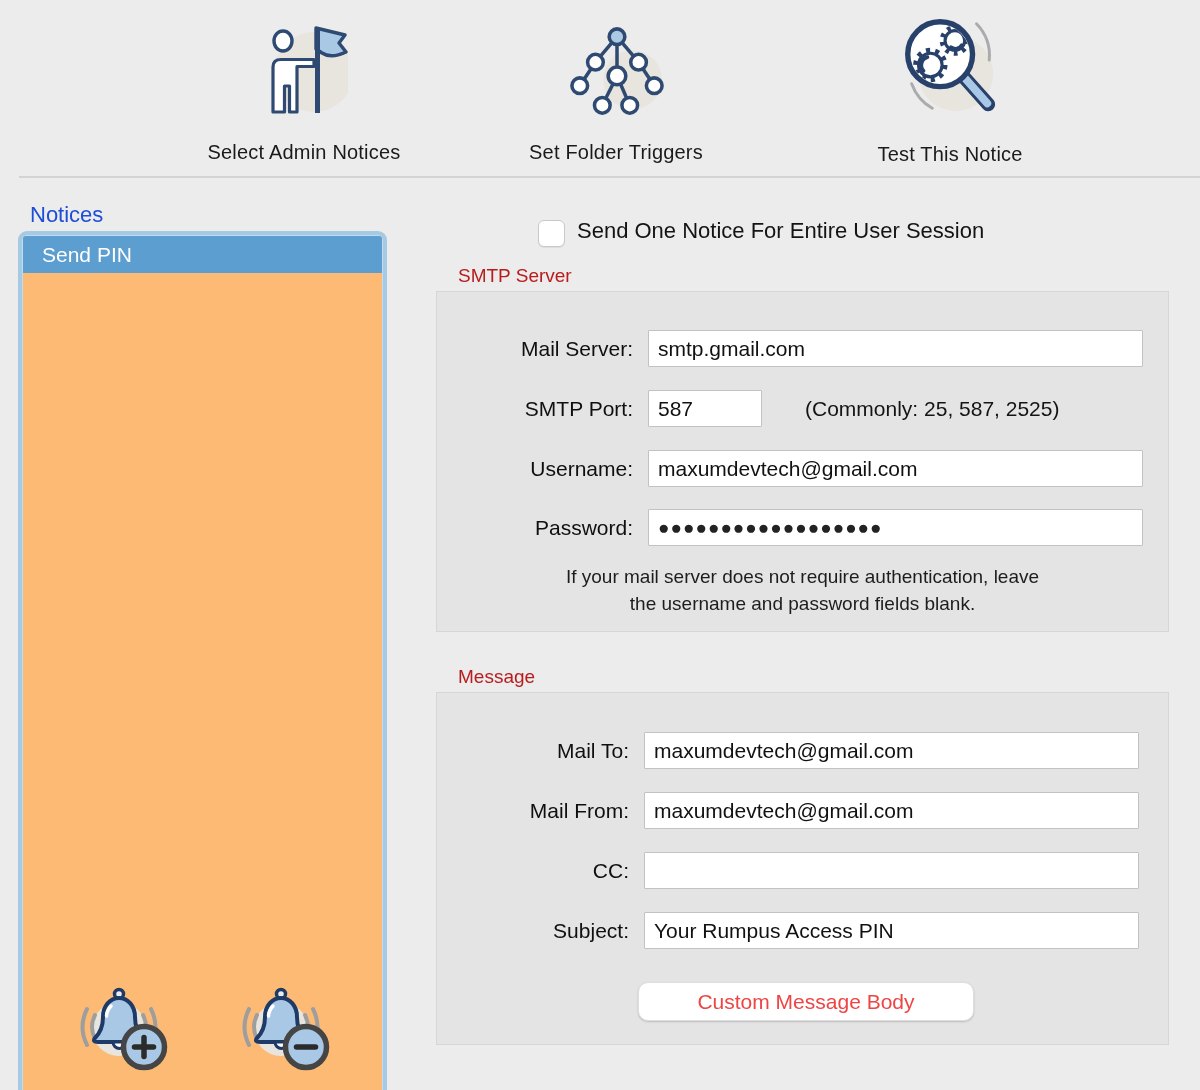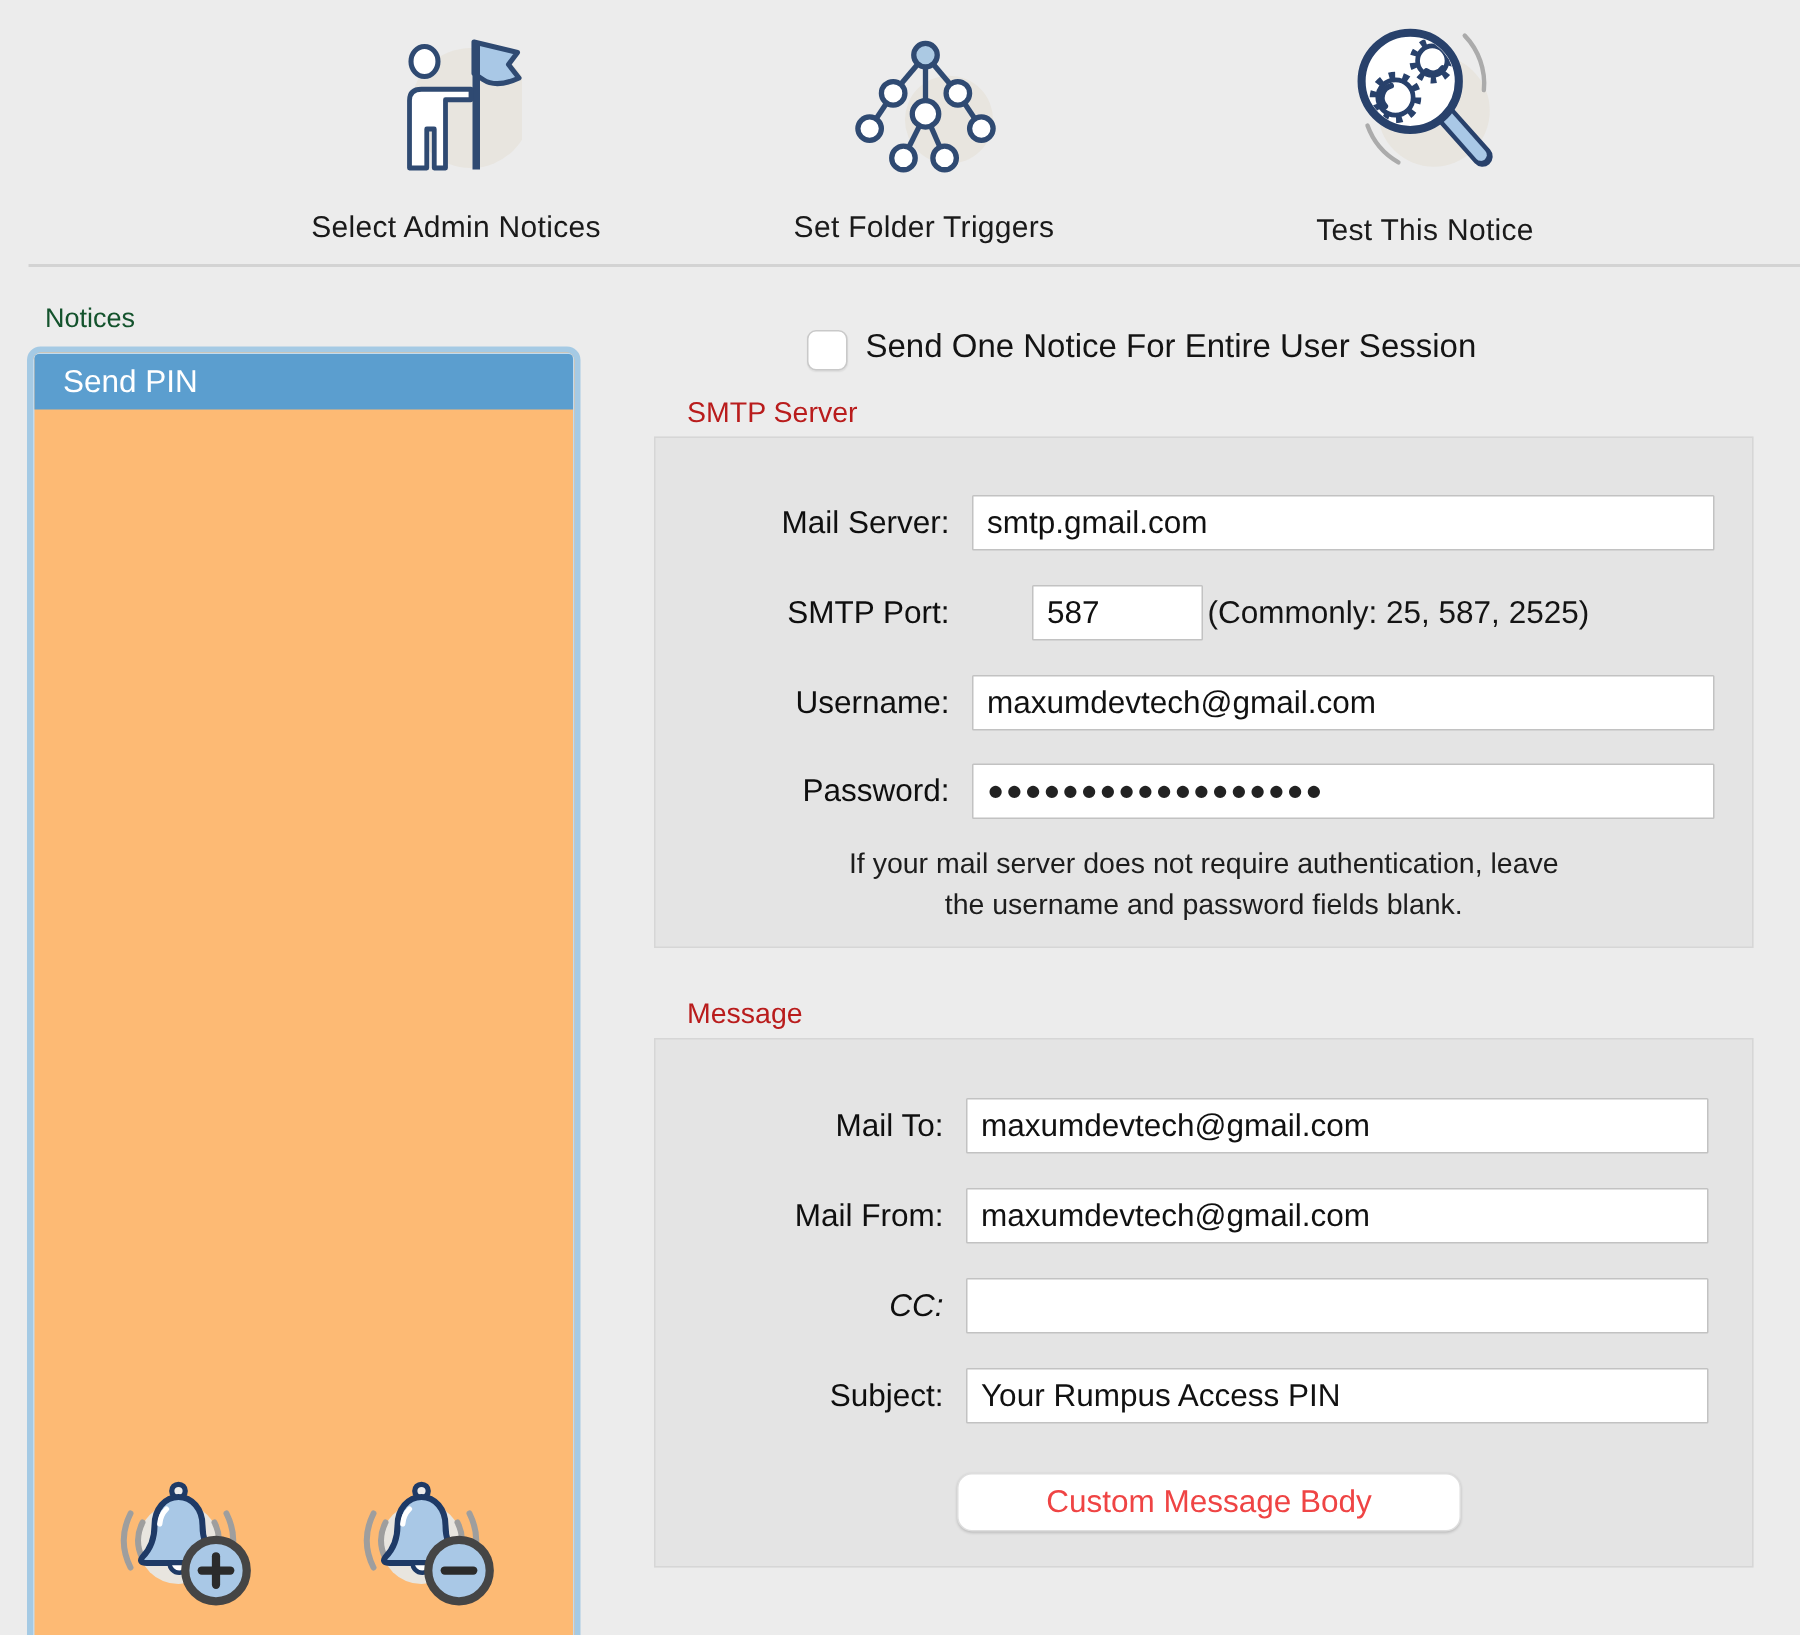--- a/index.html
+++ b/index.html
@@ -9,21 +9,21 @@
     font-family:"Liberation Sans", sans-serif;
     -webkit-font-smoothing:antialiased;
   }
   .abs{position:absolute;}
 
   
   .tool-label{font-size:20px;color:#1a1a1a;text-align:center;letter-spacing:.2px;}
   .toolbar-divider{position:absolute;left:19px;top:176px;width:1181px;height:2px;background:#d3d3d3;}
 
   
-  .notices-title{font-size:18px;color:#14532d;}
+  .notices-title{font-size:22px;color:#1d4ed8;}
   .listbox{
     position:absolute;left:18px;top:231px;width:369px;height:943px;
     background:#fdba74;border:4px solid #a5cae4;border-radius:9px;
     box-sizing:border-box;box-shadow:inset 0 0 0 1px #c2dbee;
   }
   .listrow{
     margin:1px 1px 0 1px;height:37px;background:#5b9ecf;color:#fff;
     font-size:21px;line-height:37px;padding-left:19px;
     border-top-left-radius:3px;border-top-right-radius:3px;
   }
@@ -184,21 +184,21 @@
 <div class="checkbox" role="checkbox" aria-checked="false"></div>
 <div class="session-label">Send One Notice For Entire User Session</div>
 
 <div class="group-title abs" style="left:458px;top:265px;">SMTP Server</div>
 
 <div class="groupbox smtp-box">
   <div class="flabel" style="left:0;top:38px;width:196px;">Mail Server:</div>
   <input class="field" style="left: 211px; top: 38px; width: 495px;" type="text" value="smtp.gmail.com">
 
   <div class="flabel" style="left:0;top:98px;width:196px;">SMTP Port:</div>
-  <input class="field" style="left: 211px; top: 98px; width: 114px; margin-left: 40px;" type="text" value="587">
+  <input class="field" style="left: 211px; top: 98px; width: 114px;" type="text" value="587">
   <div class="hint" style="left:368px;top:98px;">(Commonly: 25, 587, 2525)</div>
 
   <div class="flabel" style="left:0;top:158px;width:196px;">Username:</div>
   <input class="field" style="left: 211px; top: 158px; width: 495px;" type="text" value="maxumdevtech@gmail.com">
 
   <div class="flabel" style="left:0;top:217px;width:196px;">Password:</div>
   <input class="field pw" style="left: 211px; top: 217px; width: 495px;" type="text" value="●●●●●●●●●●●●●●●●●●">
 
   <div>
     <div class="note" style="top:274px;">If your mail server does not require authentication, leave</div>
@@ -208,20 +208,20 @@
 
 <div class="group-title abs" style="left:458px;top:666px;">Message</div>
 
 <div class="groupbox msg-box">
   <div class="flabel" style="left:0;top:39px;width:192px;">Mail To:</div>
   <input class="field" style="left: 207px; top: 39px; width: 495px;" type="text" value="maxumdevtech@gmail.com">
 
   <div class="flabel" style="left:0;top:99px;width:192px;">Mail From:</div>
   <input class="field" style="left: 207px; top: 99px; width: 495px;" type="text" value="maxumdevtech@gmail.com">
 
-  <div class="flabel" style="left:0;top:159px;width:192px;font-style:italic;">CC:</div>
+  <div class="flabel" style="left:0;top:159px;width:192px;">CC:</div>
   <input class="field" style="left: 207px; top: 159px; width: 495px;" type="text" value="">
 
   <div class="flabel" style="left:0;top:219px;width:192px;">Subject:</div>
   <input class="field" style="left: 207px; top: 219px; width: 495px;" type="text" value="Your Rumpus Access PIN">
 
   <button class="push-button">Custom Message Body</button>
 </div>
 
 </body></html>

